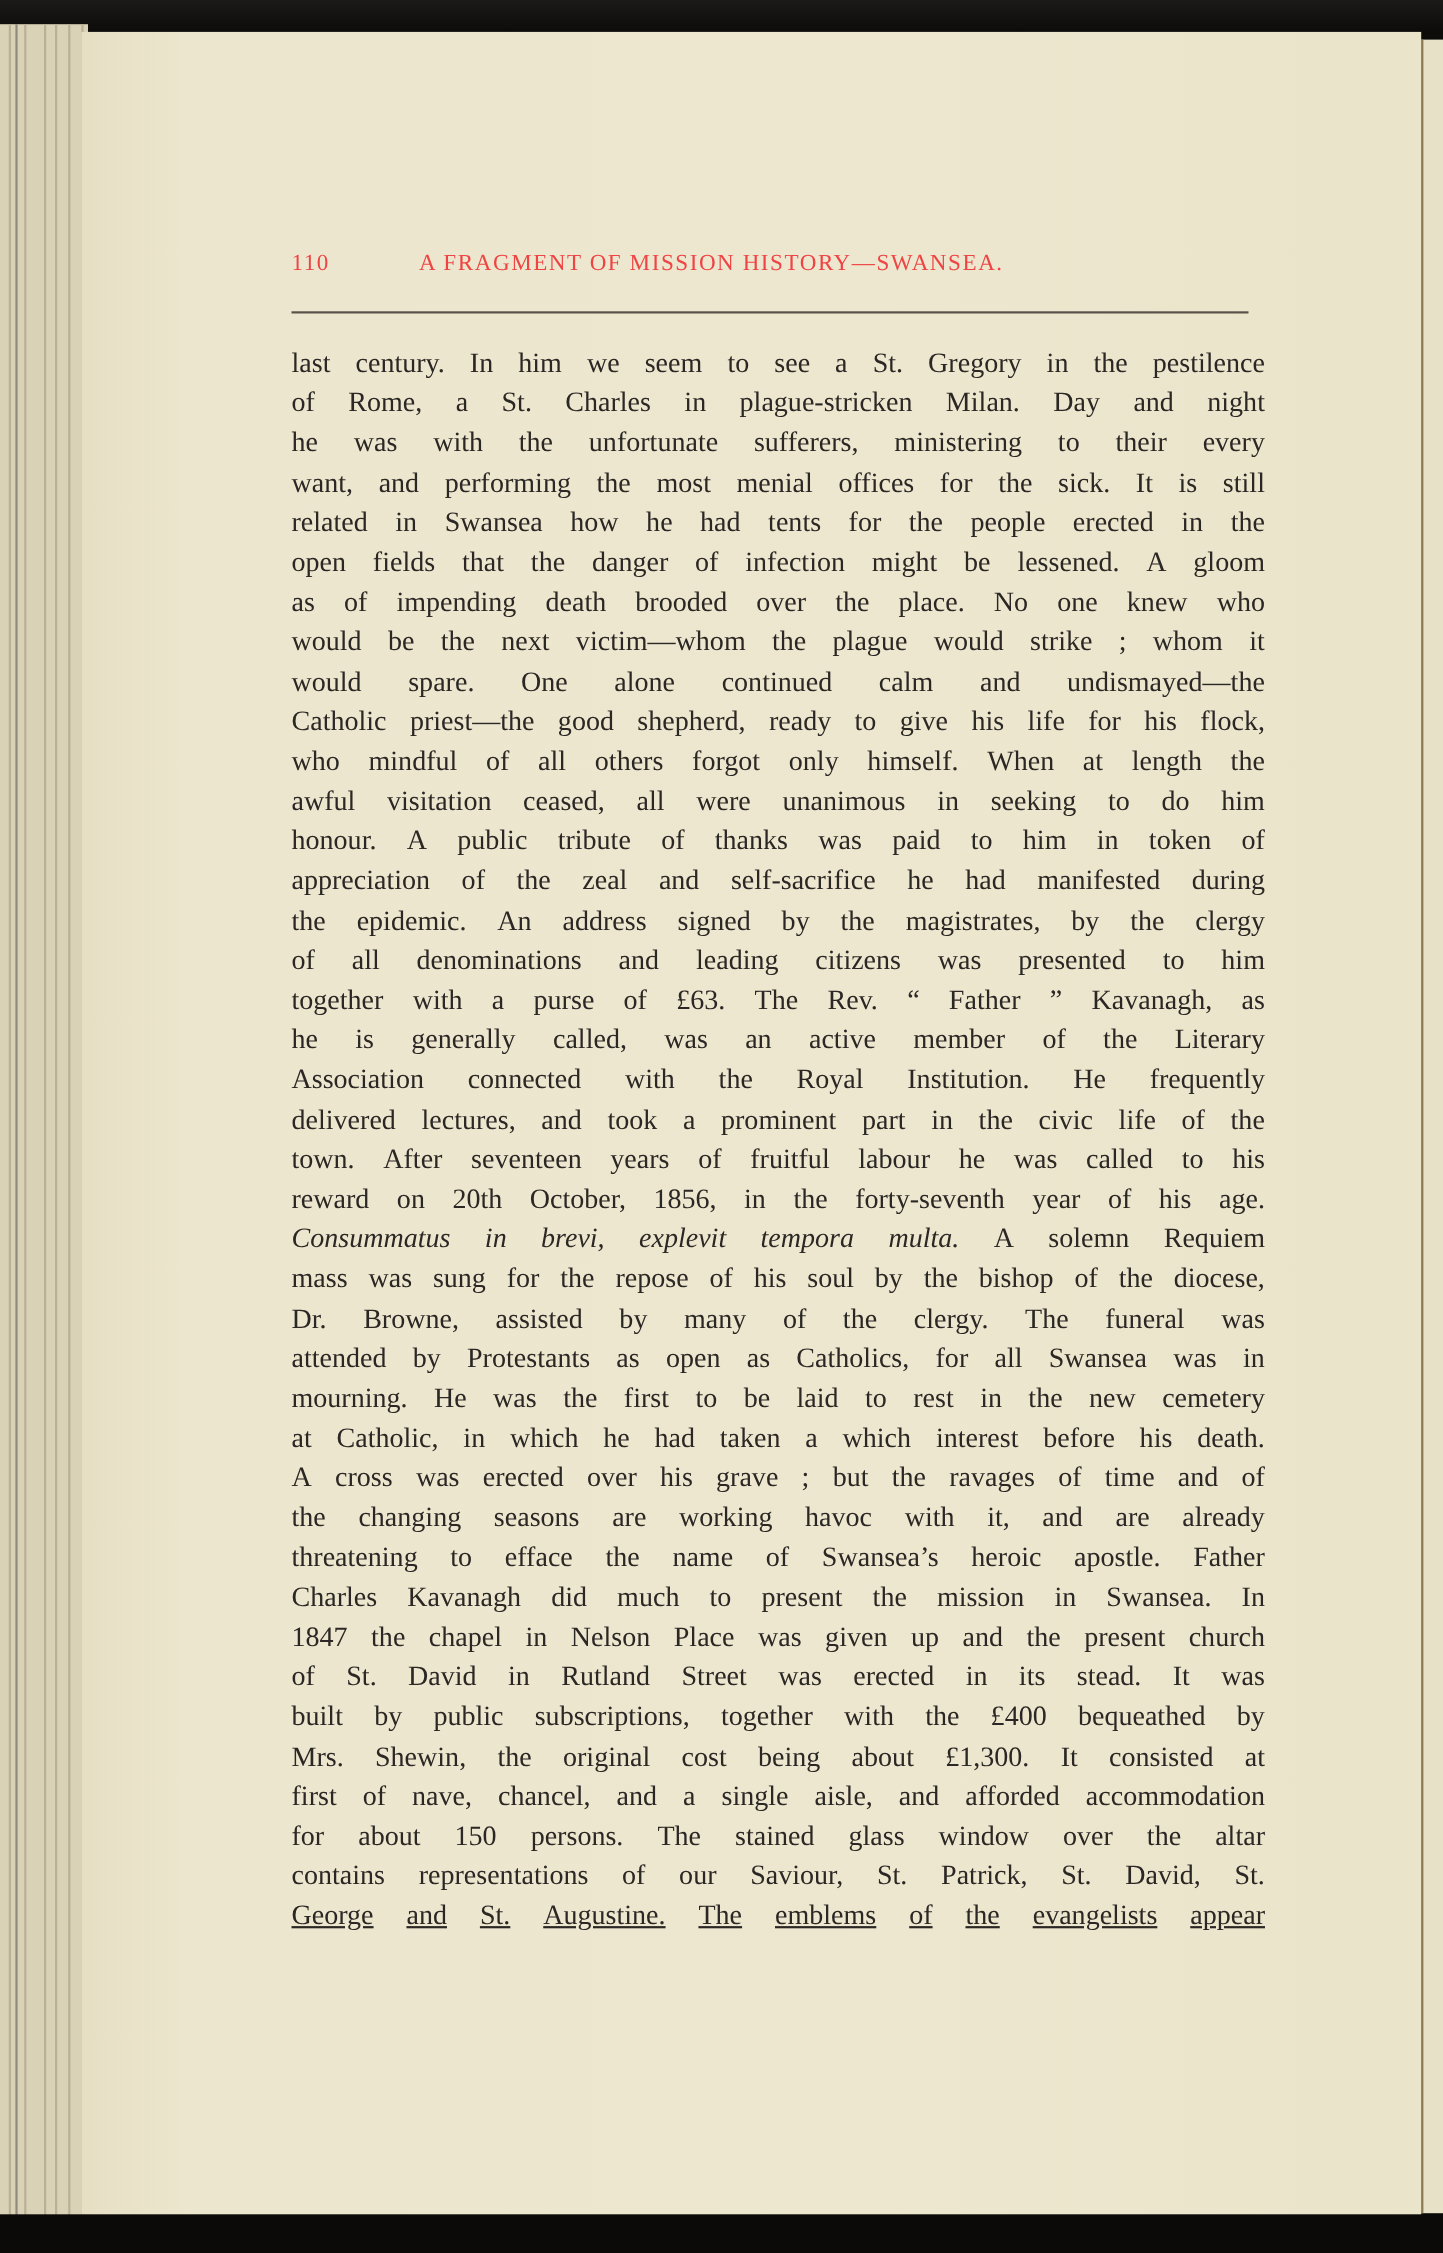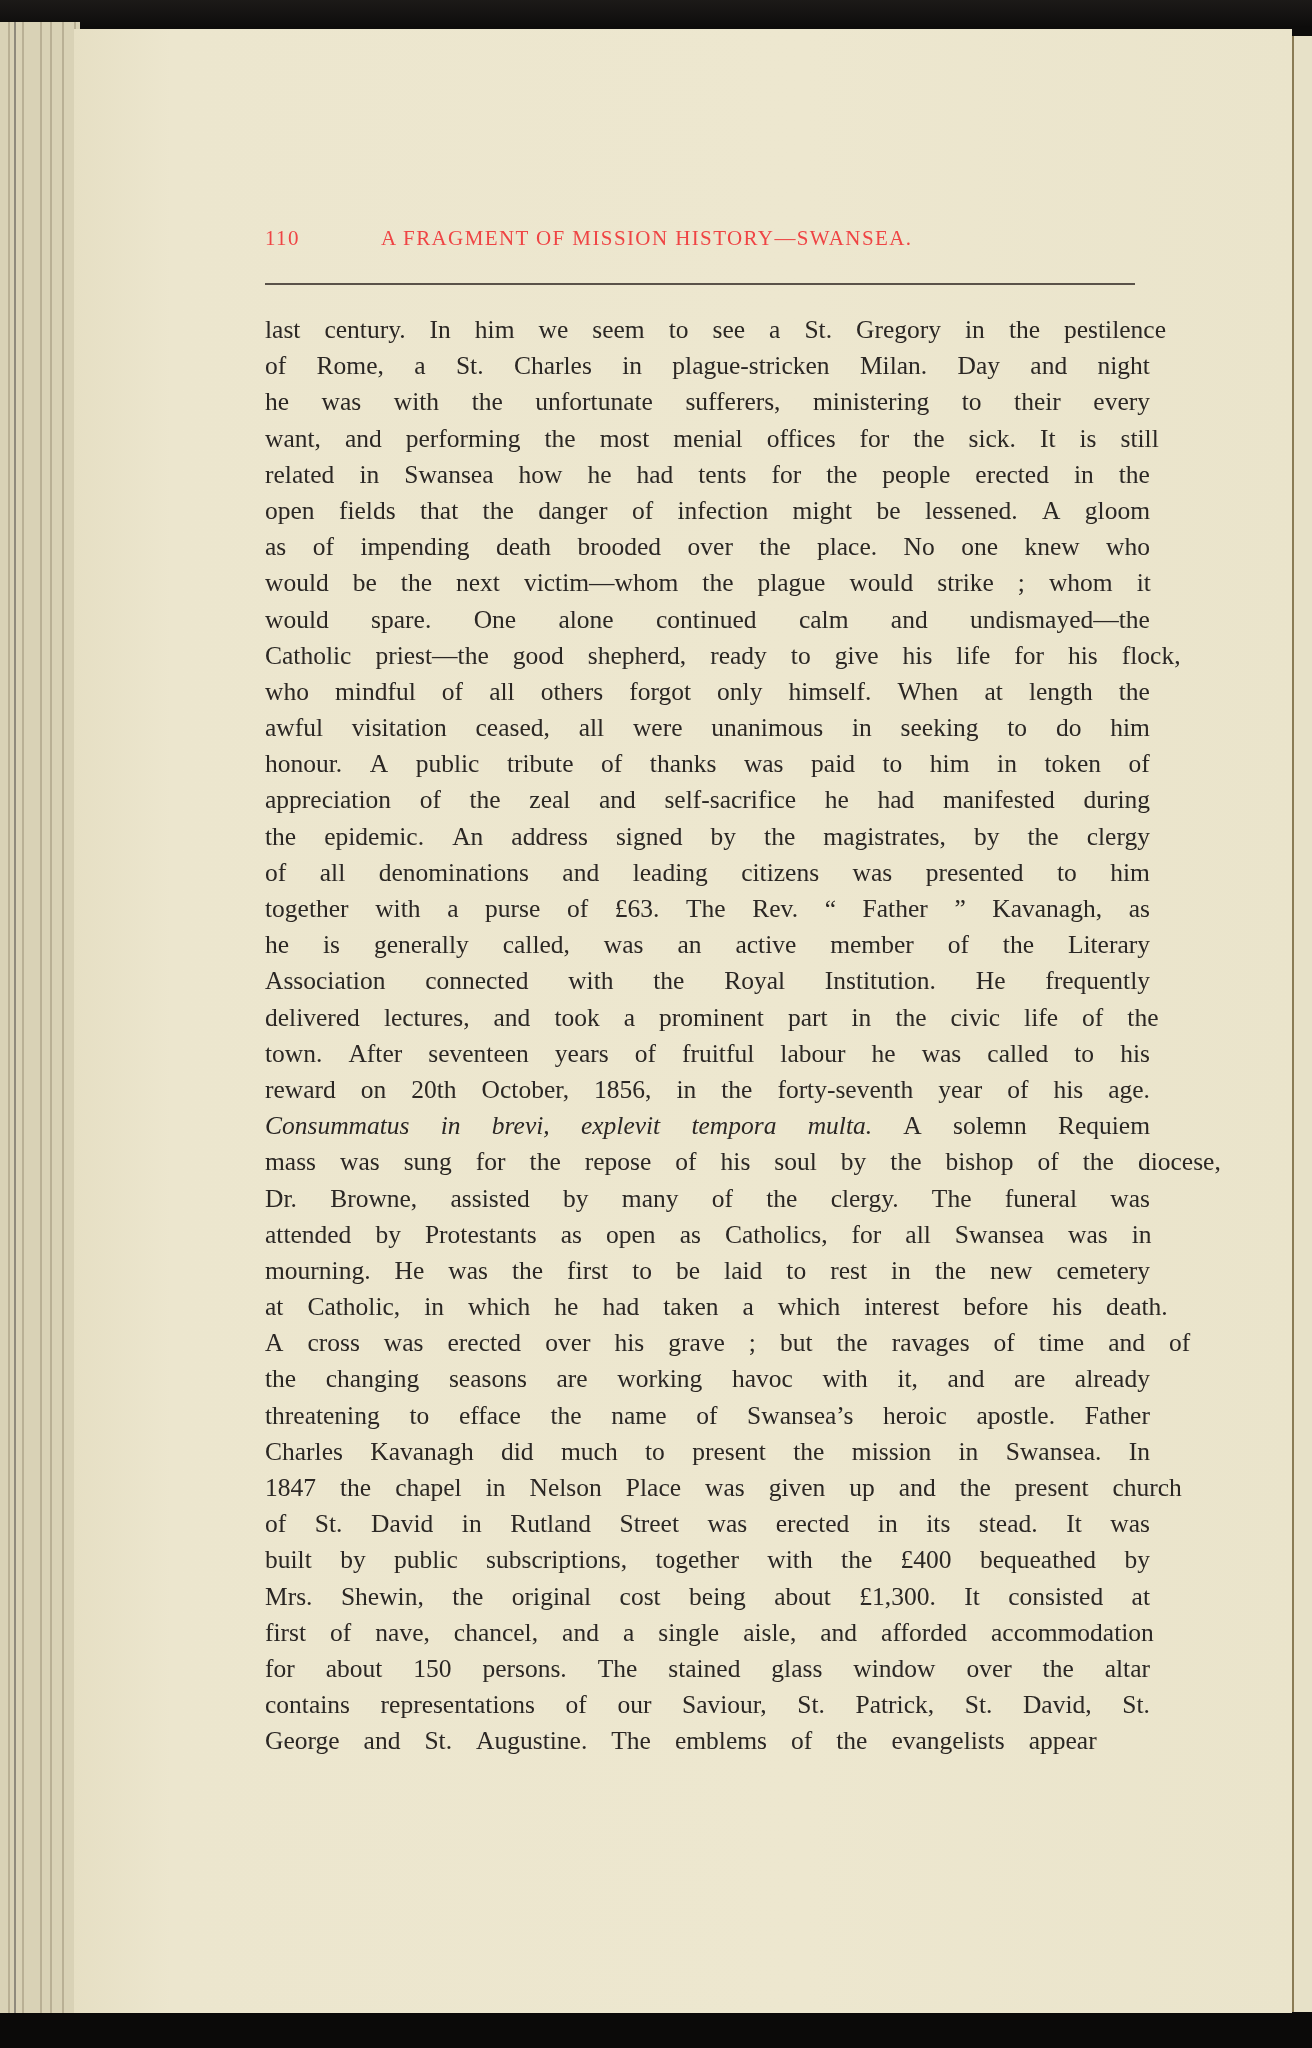--- a/index.html
+++ b/index.html
@@ -47,21 +47,21 @@
   .body-text {
     position: absolute; left: 265px; top: 312px; width: 885px;
     font-size: 25.5px; line-height: 36.2px; color: #2b2724;
   }
   .line {
     display: block; text-align: justify; text-align-last: justify;
     white-space: nowrap; height: 36.2px;
   }
   .line em { font-style: italic; }
   
-  .line { display: flex; justify-content: space-between; gap: 24px; }
+  .line { display: flex; justify-content: space-between; }
   .line span.w { white-space: pre; }
 </style>
 </head>
 <body>
 
 <div class="cover-top"></div>
 <div class="page-stack">
   <div class="edge" style="left:8px"></div>
   <div class="edge" style="left:14px;background:#8f8a7c"></div>
   <div class="edge" style="left:22px"></div>
@@ -604,21 +604,21 @@
       <span class="w">representations</span>
       <span class="w">of</span>
       <span class="w">our</span>
       <span class="w">Saviour,</span>
       <span class="w">St.</span>
       <span class="w">Patrick,</span>
       <span class="w">St.</span>
       <span class="w">David,</span>
       <span class="w">St.</span>
     </div>
-    <div class="line" style="justify-content: flex-start;">
+    <div class="line" style="justify-content: space-between; text-decoration: underline;">
       <span class="w">George</span>
       <span class="w">and</span>
       <span class="w">St.</span>
       <span class="w">Augustine.</span>
       <span class="w">The</span>
       <span class="w">emblems</span>
       <span class="w">of</span>
       <span class="w">the</span>
       <span class="w">evangelists</span>
       <span class="w">appear</span>

